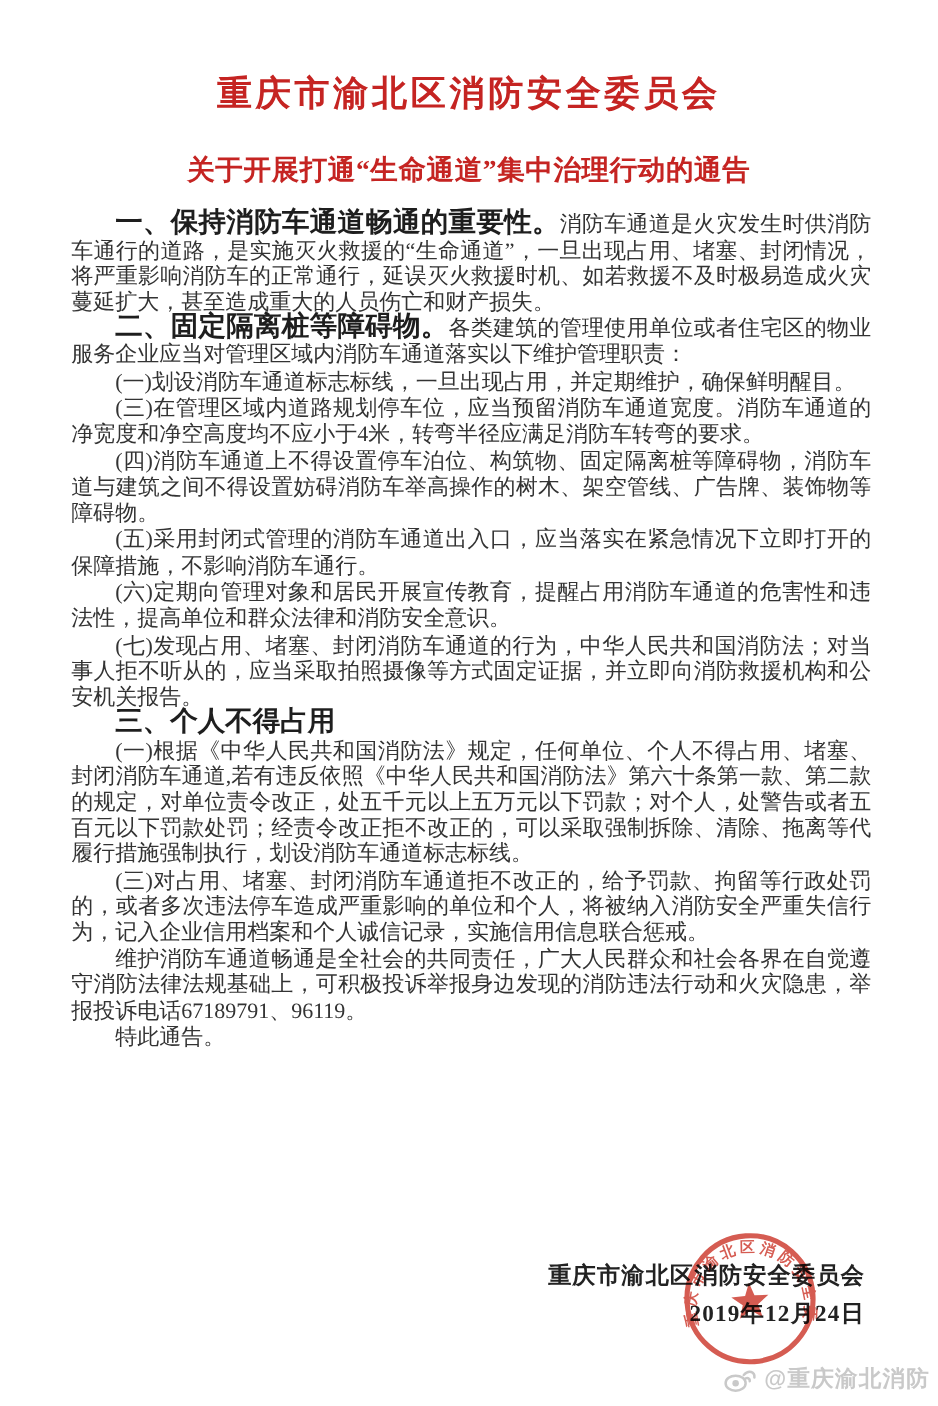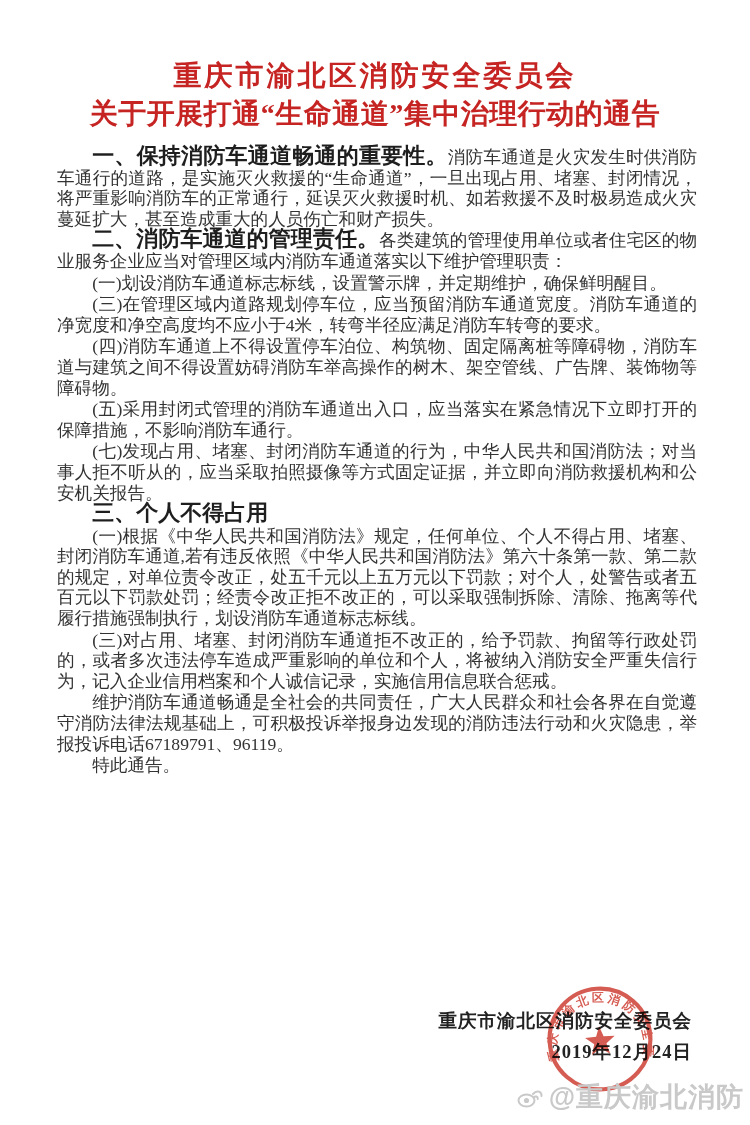--- a/index.html
+++ b/index.html
@@ -10,61 +10,62 @@
     --sig-black:#222222;
   }
   html,body{margin:0;padding:0;background:#ffffff;}
   body{
     width:750px;height:1125px;position:relative;overflow:hidden;
     font-family:"Liberation Serif","DejaVu Serif",serif;
   }
   .page{position:absolute;inset:0;background:#ffffff;}
   .titles{margin-top:58px;text-align:center;color:var(--title-red);font-weight:700;}
   .title-line1{font-size:28px;line-height:36px;letter-spacing:3px;}
-  .title-line2{font-size:28px;line-height:40px;letter-spacing:0.5px;}
+  .title-line2{font-size:22px;line-height:40px;letter-spacing:0.5px;margin-top:22px;}
   .doc-body{
     width:640px;margin:12px 53px 0 57px;
     font-size:17.6px;line-height:20.6px;color:var(--body-text);
     text-align:justify;
   }
   .para{margin:0;text-indent:2em;}
   .lead{font-weight:700;color:#1e1e1e;font-family:"Liberation Sans","DejaVu Sans",sans-serif;font-size:22px;}
   .signature{
     position:absolute;top:1006px;right:58px;text-align:right;
     font-weight:700;color:var(--sig-black);font-size:18.5px;line-height:31px;
     letter-spacing:1px;
   }
   .seal{
     position:absolute;left:545px;top:984px;width:110px;height:110px;
     opacity:0.88;mix-blend-mode:multiply;transform:rotate(-4deg);
   }
   .watermark{
     position:absolute;right:6px;bottom:10px;display:flex;align-items:center;gap:6px;
-    color:var(--watermark-gray);font-size:27px;font-weight:700;letter-spacing:1px;
+    color:var(--watermark-gray);font-size:18px;font-weight:700;letter-spacing:1px;
     font-family:"Liberation Sans","DejaVu Sans",sans-serif;
     justify-content:space-between;
   }
 </style>
 </head>
 <body>
 
 <div class="page">
 
   <div class="titles">
     <div class="title-line1">重庆市渝北区消防安全委员会</div>
     <div class="title-line2">关于开展打通“生命通道”集中治理行动的通告</div>
   </div>
 
   <div class="doc-body">
     <p class="para"><b class="lead">一、保持消防车通道畅通的重要性。</b><span>消防车通道是火灾发生时供消防车通行的道路，是实施灭火救援的“生命通道”，一旦出现占用、堵塞、封闭情况，将严重影响消防车的正常通行，延误灭火救援时机、如若救援不及时极易造成火灾蔓延扩大，甚至造成重大的人员伤亡和财产损失。</span></p>
-    <p class="para"><b class="lead">二、消防车通道的管理责任。</b><span>各类建筑的管理使用单位或者住宅区的物业服务企业应当对管理区域内消防车通道落实以下维护管理职责：</span></p>
-    <p class="para"><b class="lead"></b><span>(一)划设消防车通道标志标线，设置警示牌，并定期维护，确保鲜明醒目。</span></p>
+    <p class="para"><b class="lead">二、固定隔离桩等障碍物。</b><span>各类建筑的管理使用单位或者住宅区的物业服务企业应当对管理区域内消防车通道落实以下维护管理职责：</span></p>
+    <p class="para"><b class="lead"></b><span>(一)划设消防车通道标志标线，一旦出现占用，并定期维护，确保鲜明醒目。</span></p>
     <p class="para"><b class="lead"></b><span>(三)在管理区域内道路规划停车位，应当预留消防车通道宽度。消防车通道的净宽度和净空高度均不应小于4米，转弯半径应满足消防车转弯的要求。</span></p>
     <p class="para"><b class="lead"></b><span>(四)消防车通道上不得设置停车泊位、构筑物、固定隔离桩等障碍物，消防车道与建筑之间不得设置妨碍消防车举高操作的树木、架空管线、广告牌、装饰物等障碍物。</span></p>
     <p class="para"><b class="lead"></b><span>(五)采用封闭式管理的消防车通道出入口，应当落实在紧急情况下立即打开的保障措施，不影响消防车通行。</span></p>
+    <p class="para"><b class="lead"></b><span>(六)定期向管理对象和居民开展宣传教育，提醒占用消防车通道的危害性和违法性，提高单位和群众法律和消防安全意识。</span></p>
     <p class="para"><b class="lead"></b><span>(七)发现占用、堵塞、封闭消防车通道的行为，中华人民共和国消防法；对当事人拒不听从的，应当采取拍照摄像等方式固定证据，并立即向消防救援机构和公安机关报告。</span></p>
     <p class="para"><b class="lead">三、个人不得占用</b><span></span></p>
     <p class="para"><b class="lead"></b><span>(一)根据《中华人民共和国消防法》规定，任何单位、个人不得占用、堵塞、封闭消防车通道,若有违反依照《中华人民共和国消防法》第六十条第一款、第二款的规定，对单位责令改正，处五千元以上五万元以下罚款；对个人，处警告或者五百元以下罚款处罚；经责令改正拒不改正的，可以采取强制拆除、清除、拖离等代履行措施强制执行，划设消防车通道标志标线。</span></p>
     <p class="para"><b class="lead"></b><span>(三)对占用、堵塞、封闭消防车通道拒不改正的，给予罚款、拘留等行政处罚的，或者多次违法停车造成严重影响的单位和个人，将被纳入消防安全严重失信行为，记入企业信用档案和个人诚信记录，实施信用信息联合惩戒。</span></p>
     <p class="para"><b class="lead"></b><span>维护消防车通道畅通是全社会的共同责任，广大人民群众和社会各界在自觉遵守消防法律法规基础上，可积极投诉举报身边发现的消防违法行动和火灾隐患，举报投诉电话67189791、96119。</span></p>
     <p class="para"><b class="lead"></b><span>特此通告。</span></p>
   </div>
 
   <div class="signature">
     <div>重庆市渝北区消防安全委员会</div>

